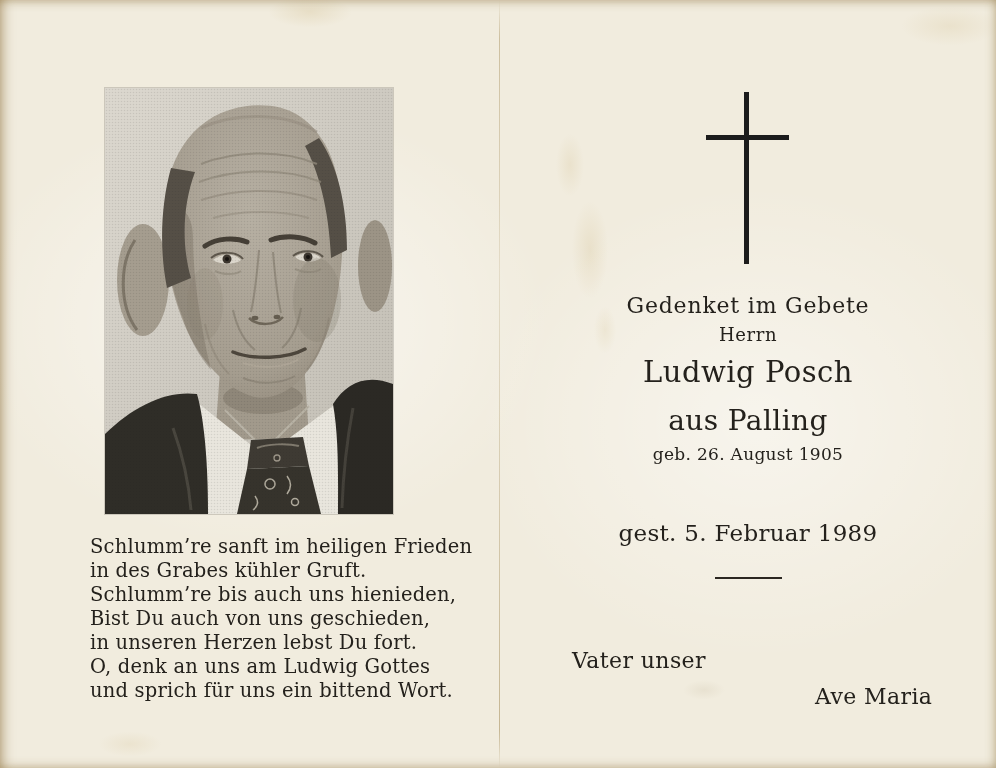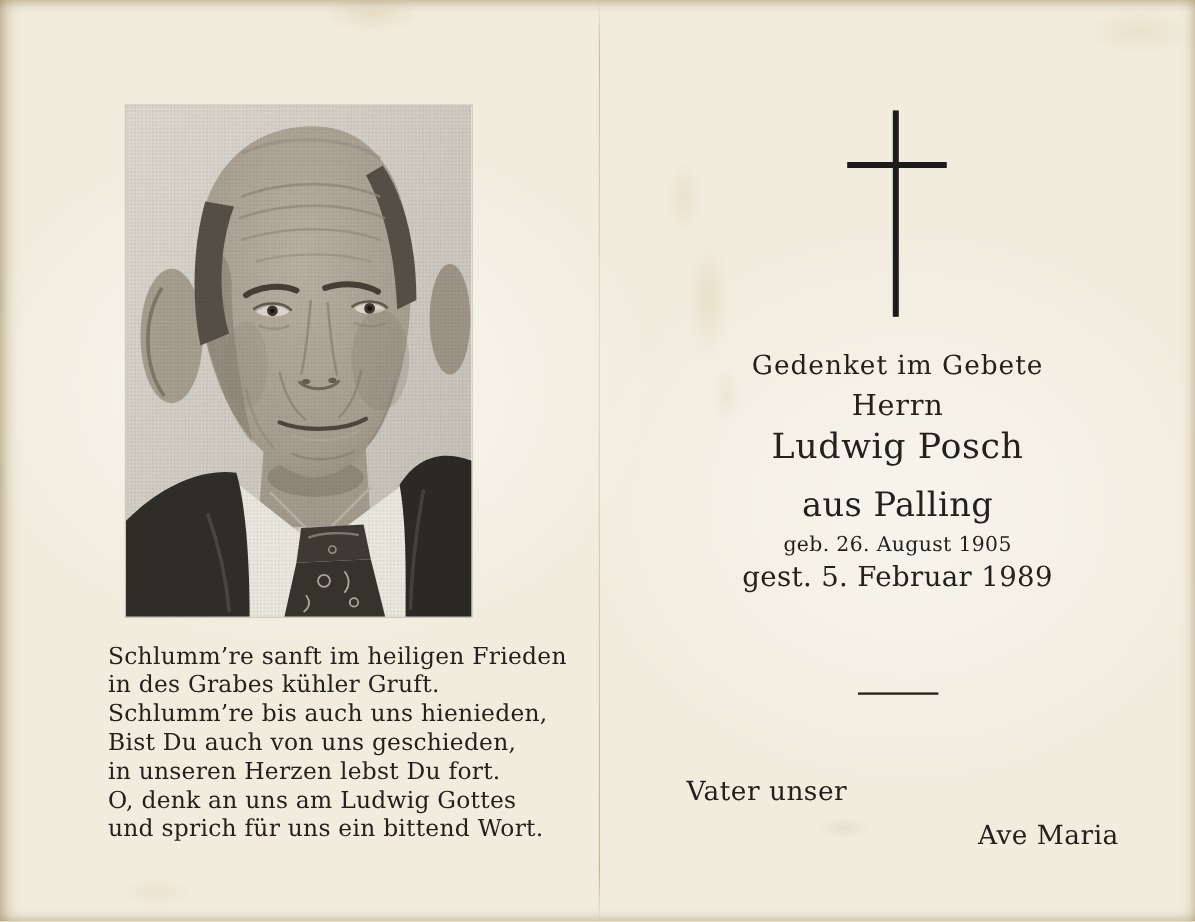--- a/index.html
+++ b/index.html
@@ -44,25 +44,25 @@
   .right-panel{position:absolute;left:500px;top:0;width:496px;height:632px;}
   .photo{
     position:absolute;left:105px;top:88px;width:288px;height:426px;
     box-shadow:0 0 0 1px rgba(40,35,25,0.18);
   }
   .poem{position:absolute;left:90px;top:535px;width:360px;}
   .poem-line{font-size:19.5px;line-height:24px;letter-spacing:0.2px;white-space:nowrap;}
   .cross{position:absolute;left:200px;top:90px;width:96px;height:180px;}
   .rp-text{position:absolute;left:0;width:100%;text-align:center;white-space:nowrap;}
   .rp-memorial{top:293px;font-size:22px;letter-spacing:0.8px;}
-  .rp-salutation{top:324px;font-size:24px;letter-spacing:0.6px;}
+  .rp-salutation{top:324px;font-size:18px;letter-spacing:0.6px;}
   .rp-name{top:355px;font-size:29px;letter-spacing:0.5px;}
   .rp-origin{top:404px;font-size:28px;letter-spacing:0.4px;}
   .rp-birth{top:444px;font-size:17px;letter-spacing:0.3px;}
-  .rp-death{top:468px;font-size:23px;letter-spacing:0.3px;}
+  .rp-death{top:520px;font-size:23px;letter-spacing:0.3px;}
   .rp-divider{position:absolute;left:215px;top:577px;width:67px;height:2px;background:#2b2721;}
   .rp-prayer{position:absolute;top:648px;font-size:22px;letter-spacing:0.4px;white-space:nowrap;}
   .rp-prayer-left{left:72px;}
   .rp-prayer-right{left:315px;margin-top:36px;}
 </style>
 </head>
 <body>
 
 <div class="card">
   <div class="stains"></div>

